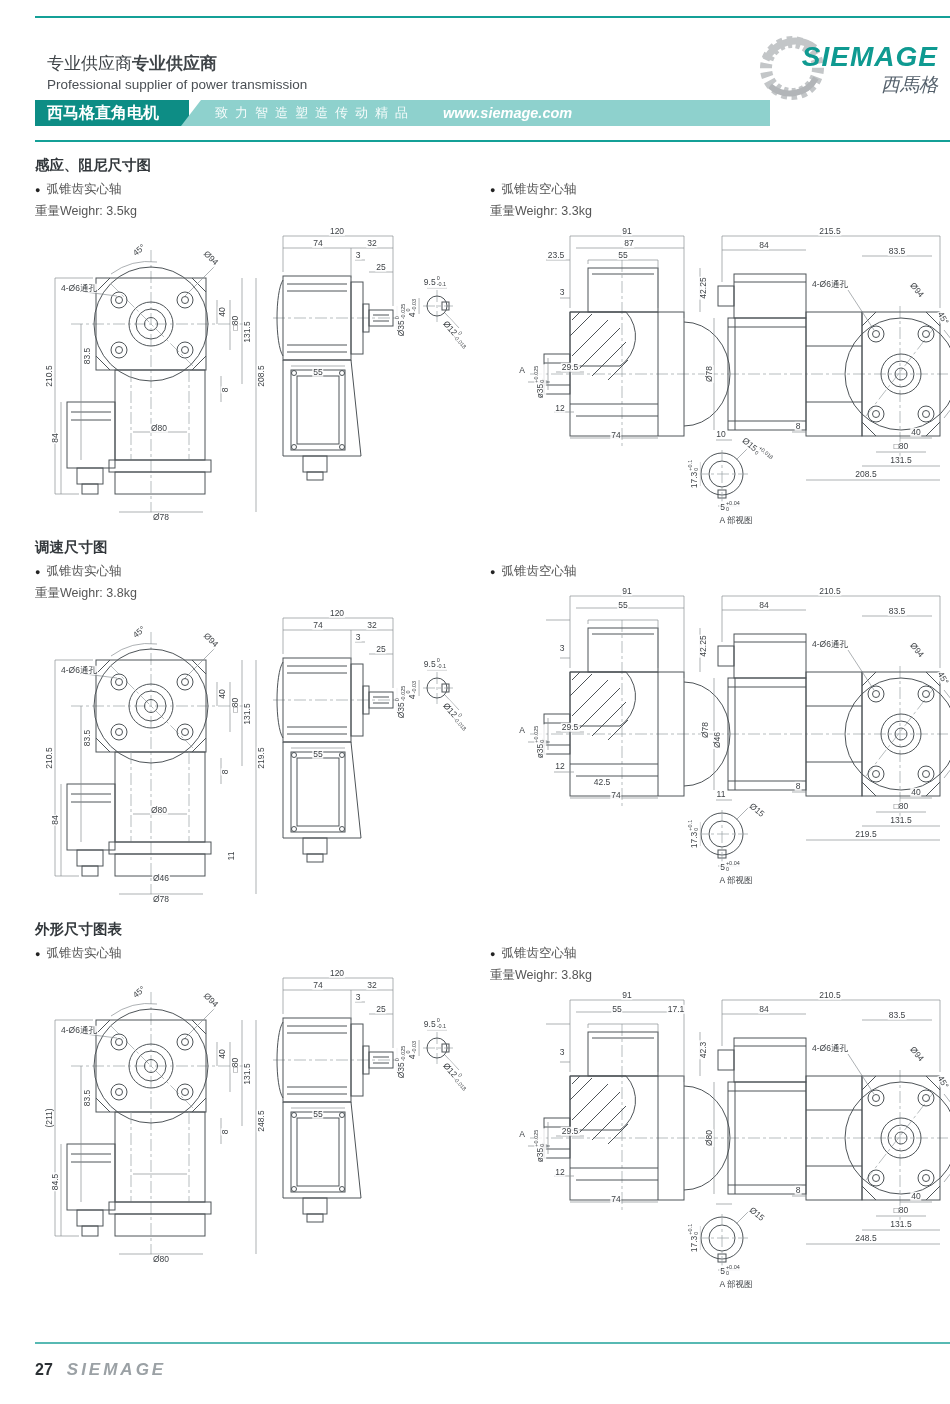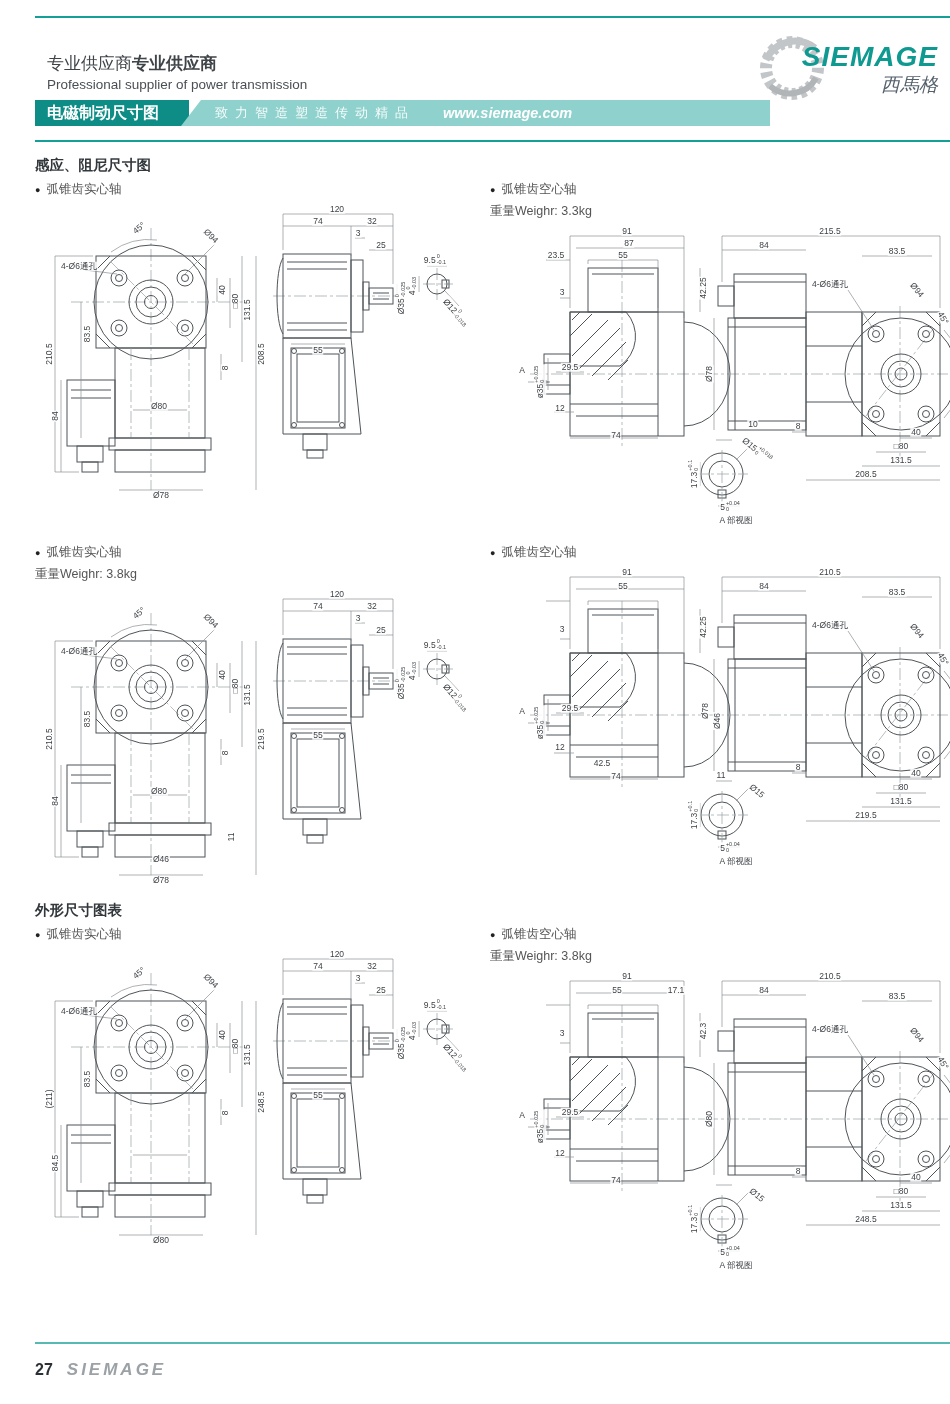--- a/index.html
+++ b/index.html
@@ -81,38 +81,39 @@
         <path d="M30,58 A30,30 0 0 0 76,50" fill="none" stroke="#b2b5b8" stroke-width="6"></path>
       </svg>
       <div class="logo-texts">
         <div class="logo-main">SIEMAGE</div>
         <div class="logo-sub">西馬格</div>
       </div>
     </div>
   </div>
 
   <div class="band-row">
-    <div class="band-dark">电磁制动尺寸图</div>
+    <div class="band-dark">西马格直角电机</div>
     <div class="band-light">
       <span class="band-slogan">致力智造塑造传动精品</span>
       <span class="band-site">www.siemage.com</span>
     </div>
   </div>
 
   <div class="title-rule"></div>
 
   <div class="section">
     <div class="sec-heading">感应、阻尼尺寸图</div>
     <div class="cols">
       <div class="col-left">
         <div class="meta">
           <div class="shaft-line">
               <span class="bullet">●</span>
               <span>弧锥齿实心轴</span>
             </div>
+          <div class="weight-line">重量Weighr: 3.5kg</div>
         </div>
         <div class="drawing left">
             <svg class="draw" width="430" height="300" viewBox="0 0 430 300">
 <g>
 <line class="cl" x1="116" y1="26" x2="116" y2="288"></line>
                 <line class="cl" x1="36" y1="100" x2="208" y2="100"></line>
 <line class="cl" x1="76" y1="60" x2="158" y2="142"></line>
 <circle cx="116" cy="100" r="57"></circle>
                 <circle cx="116" cy="100" r="22"></circle>
                 <circle cx="116" cy="100" r="15"></circle>
@@ -465,21 +466,21 @@
             </span>
             <span class="dim-label" style="left: 447px; top: 66px; transform: translate(-50%, -50%) rotate(50deg);">
               <span>Ø94</span>
             </span>
             <span class="dim-label" style="left: 473px; top: 94px; transform: translate(-50%, -50%) rotate(60deg);">
               <span>45°</span>
             </span>
             <span class="dim-label" style="left: 239px; top: 150px; transform: translate(-50%, -50%) rotate(-90deg);">
               <span>Ø78</span>
             </span>
-            <span class="dim-label" style="left: 251px; top: 200px; transform: translate(-50%, -50%); margin-left: 32px;">
+            <span class="dim-label" style="left: 251px; top: 210px; transform: translate(-50%, -50%);">
               <span>10</span>
             </span>
             <span class="dim-label" style="left: 328px; top: 202px; transform: translate(-50%, -50%);">
               <span>8</span>
             </span>
             <span class="dim-label" style="left: 446px; top: 208px; transform: translate(-50%, -50%);">
               <span>40</span>
             </span>
             <span class="dim-label" style="left: 431px; top: 222px; transform: translate(-50%, -50%);">
               <span>□80</span>
@@ -489,20 +490,21 @@
             </span>
             <span class="dim-label" style="left: 396px; top: 250px; transform: translate(-50%, -50%);">
               <span>208.5</span>
             </span>
           </div>
       </div>
     </div>
   </div>
 
   <div class="section">
+    <div class="sec-heading">调速尺寸图</div>
     <div class="cols">
       <div class="col-left">
         <div class="meta">
           <div class="shaft-line">
               <span class="bullet">●</span>
               <span>弧锥齿实心轴</span>
             </div>
           <div class="weight-line">重量Weighr: 3.8kg</div>
         </div>
         <div class="drawing left">

